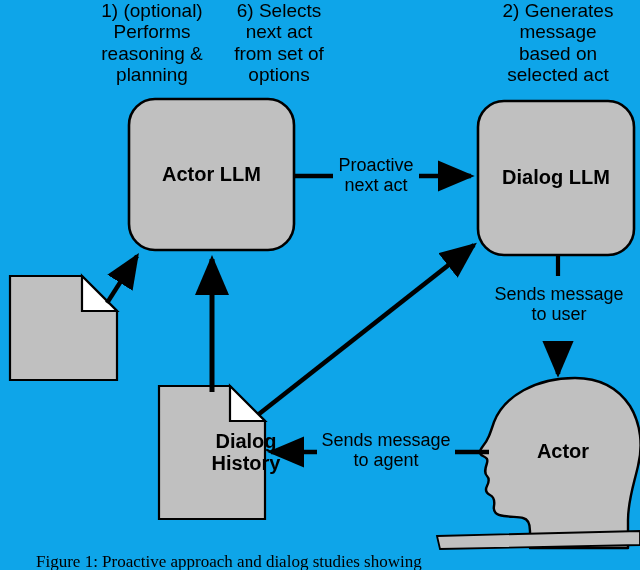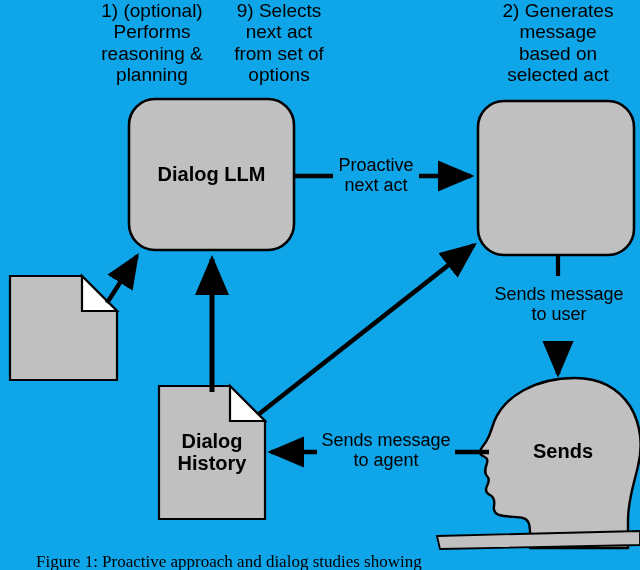--- a/index.html
+++ b/index.html
@@ -125,38 +125,39 @@
     <line x1="317" y1="452" x2="271" y2="452" stroke="#000000" stroke-width="4.6" marker-end="url(#arrowhead)"></line>
 
     <path d="M437,536 L640,531 L640,545 L440,549 Z" fill="#C0C0C0" stroke="#000000" stroke-width="1.8"></path>
   </svg>
 
   <div class="lbl step-note" style="left:84px; top:0px; width:136px;">1) (optional)
 Performs
 reasoning &amp;
 planning</div>
 
-  <div class="lbl step-note" style="left:216px; top:0px; width:126px;">9) Selects
+  <div class="lbl step-note" style="left:216px; top:0px; width:126px;">6) Selects
 next act
 from set of
 options</div>
 
   <div class="lbl step-note" style="left:476px; top:0px; width:164px;">2) Generates
 message
 based on
 selected act</div>
 
-  <div class="lbl node-label" style="left:129px; top:163px; width:165px;">Dialog LLM</div>
+  <div class="lbl node-label" style="left:129px; top:163px; width:165px;">Actor LLM</div>
+
+  <div class="lbl node-label" style="left:478px; top:166px; width:156px;">Dialog LLM</div>
 
 
-
-  <div class="lbl doc-label" style="left:159px; top:430px; width:106px; font-size:20px;">Dialog
+  <div class="lbl doc-label" style="left:159px; top:430px; width:106px; font-size:20px;padding-left:34px;">Dialog
 History</div>
 
-  <div class="lbl node-label" style="left:518px; top:440px; width:90px;">Sends</div>
+  <div class="lbl node-label" style="left:518px; top:440px; width:90px;">Actor</div>
 
   <div class="lbl edge-label" style="left:325px; top:155px; width:102px;">Proactive
 next act</div>
 
   <div class="lbl edge-label" style="left:480px; top:284px; width:158px;">Sends message
 to user</div>
 
   <div class="lbl edge-label" style="left:310px; top:430px; width:152px;">Sends message
 to agent</div>
 

